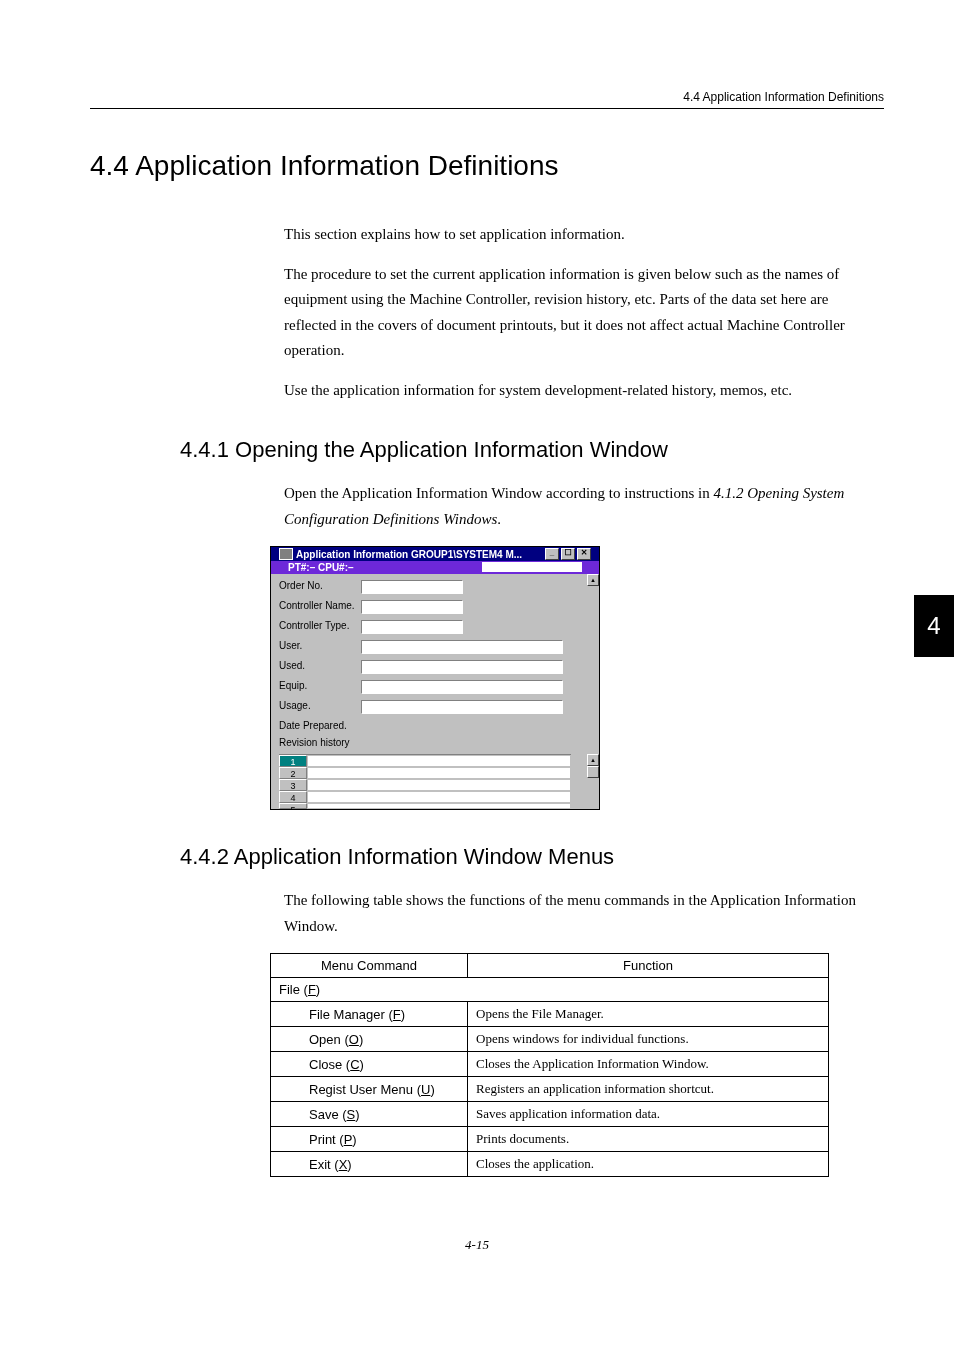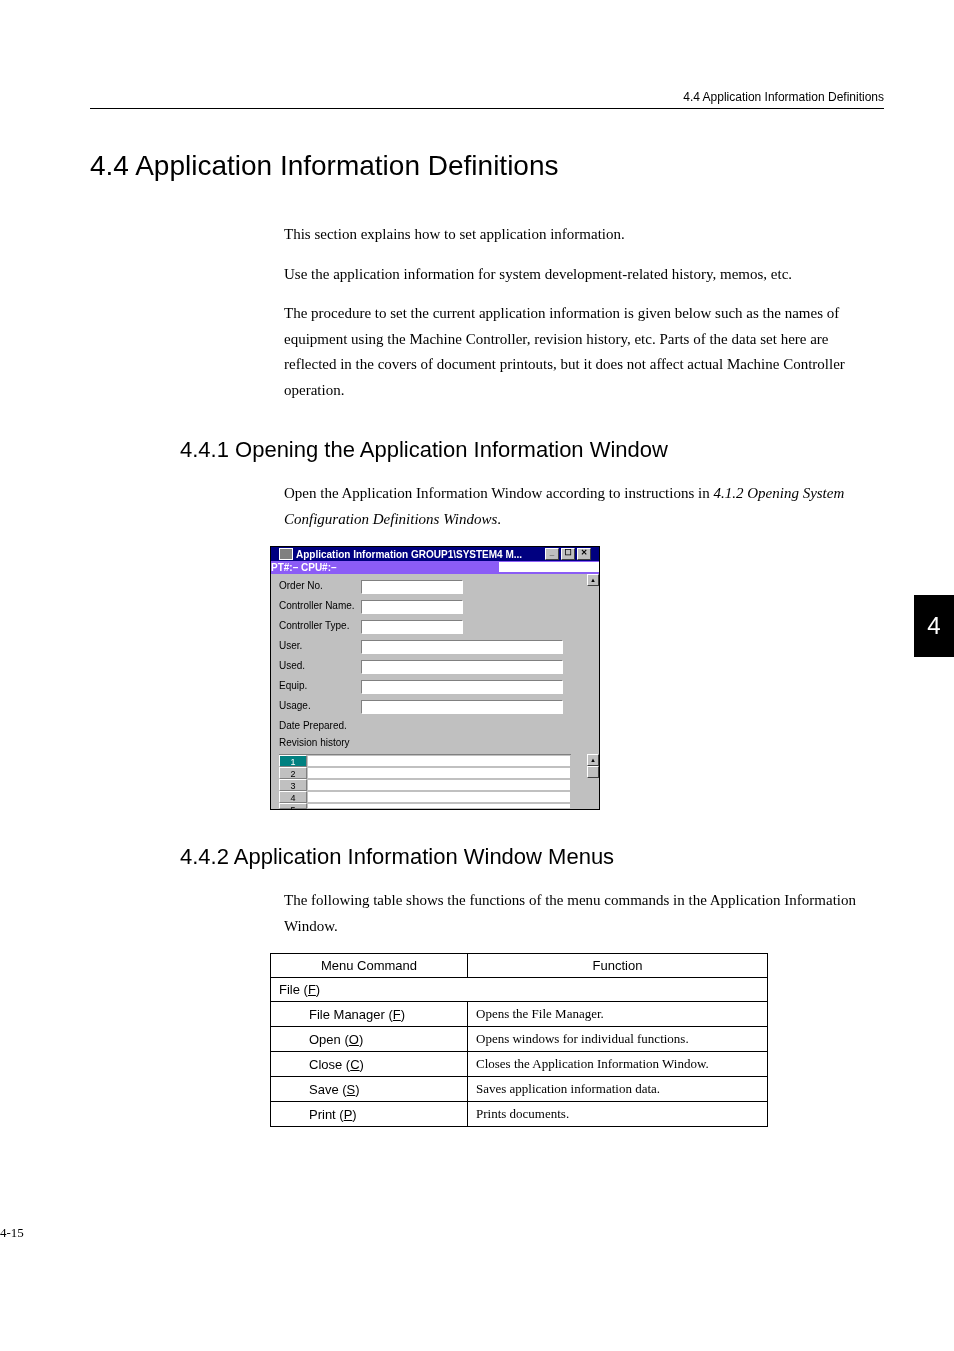--- a/index.html
+++ b/index.html
@@ -90,23 +90,23 @@
   }
   .win-titlebar .title-text { flex: 1; white-space: nowrap; overflow: hidden; }
   .win-titlebar .btn {
     width: 12px; height: 10px;
     background: #c0c0c0; color: #000;
     margin-left: 2px;
     border: 1px solid #fff; border-right-color:#404040; border-bottom-color:#404040;
     font-size: 8px; line-height: 8px; text-align: center;
   }
   .win-subheader {
-    background: #8b5cf6;
+    background: #6d28d9;
     color: #fff;
-    padding: 1px 0;
+    padding: 1px 17px;
     display: flex;
     font-weight: bold;
   }
   .win-subheader .left { flex: 1; }
   .win-subheader .right-box {
     background: #fff; width: 100px; height: 10px;
   }
   .win-body {
     position: relative;
     padding: 6px 12px 0 8px;
@@ -168,21 +168,21 @@
     width:12px; height:12px;
     background:#c0c0c0;
     border:1px solid #fff; border-right-color:#404040; border-bottom-color:#404040;
     box-sizing: border-box;
   }
 
   
   table.menu-table {
     margin-left: 180px;
     border-collapse: collapse;
-    width: 498px;
+    width: 559px;
     font-size: 13px;
   }
   table.menu-table th, table.menu-table td {
     border: 1px solid #000;
     padding: 4px 8px;
     text-align: left;
     vertical-align: middle;
   }
   table.menu-table th {
     font-family: Arial, sans-serif;
@@ -200,40 +200,42 @@
     border-right: none;
   }
   table.menu-table td.cmd-cell {
     border-left: none;
     width: 150px;
   }
   .ul { text-decoration: underline; }
 
   .footer {
     position: absolute;
-    bottom: 30px;
+    bottom: 18px;
     left: 0; right: 0;
+    text-align: center;
     font-size: 13px;
+    font-style: italic;
   }
 </style>
 </head>
 <body>
 
 <div class="page">
   <div class="header-right">4.4  Application Information Definitions</div>
   <div class="header-rule"></div>
 
   <div class="side-tab">4</div>
 
   <h1 class="section-title">4.4  Application Information Definitions</h1>
 
   <div class="body-text">
     <p>This section explains how to set application information.</p>
+    <p>The procedure to set the current application information is given below such as the names of equipment using the Machine Controller, revision history, etc. Parts of the data set here are reflected in the covers of document printouts, but it does not affect actual Machine Controller operation.</p>
     <p>Use the application information for system development-related history, memos, etc.</p>
-    <p>The procedure to set the current application information is given below such as the names of equipment using the Machine Controller, revision history, etc. Parts of the data set here are reflected in the covers of document printouts, but it does not affect actual Machine Controller operation.</p>
   </div>
 
   <h2 class="subsection">4.4.1  Opening the Application Information Window</h2>
 
   <div class="body-text">
     <p>
       <span>Open the Application Information Window according to instructions in </span><span class="italic">4.1.2 Opening System Configuration Definitions Windows</span><span>.</span>
     </p>
   </div>
 
@@ -347,25 +349,35 @@
       <td class="cmd cmd-cell"><span>Open (</span><span class="ul">O</span><span>)</span></td>
       <td>Opens windows for individual functions.</td>
     </tr>
     <tr>
       <td class="indent-cell"></td>
       <td class="cmd cmd-cell"><span>Close (</span><span class="ul">C</span><span>)</span></td>
       <td>Closes the Application Information Window.</td>
     </tr>
     <tr>
       <td class="indent-cell"></td>
+      <td class="cmd cmd-cell"><span>Regist User Menu (</span><span class="ul">U</span><span>)</span></td>
+      <td>Registers an application information shortcut.</td>
+    </tr>
+    <tr>
+      <td class="indent-cell"></td>
       <td class="cmd cmd-cell"><span>Save (</span><span class="ul">S</span><span>)</span></td>
       <td>Saves application information data.</td>
     </tr>
     <tr>
       <td class="indent-cell"></td>
       <td class="cmd cmd-cell"><span>Print (</span><span class="ul">P</span><span>)</span></td>
       <td>Prints documents.</td>
     </tr>
+    <tr>
+      <td class="indent-cell"></td>
+      <td class="cmd cmd-cell"><span>Exit (</span><span class="ul">X</span><span>)</span></td>
+      <td>Closes the application.</td>
+    </tr>
   </tbody>
     </table>
 
   <div class="footer">4-15</div>
 </div>
 
 </body></html>

